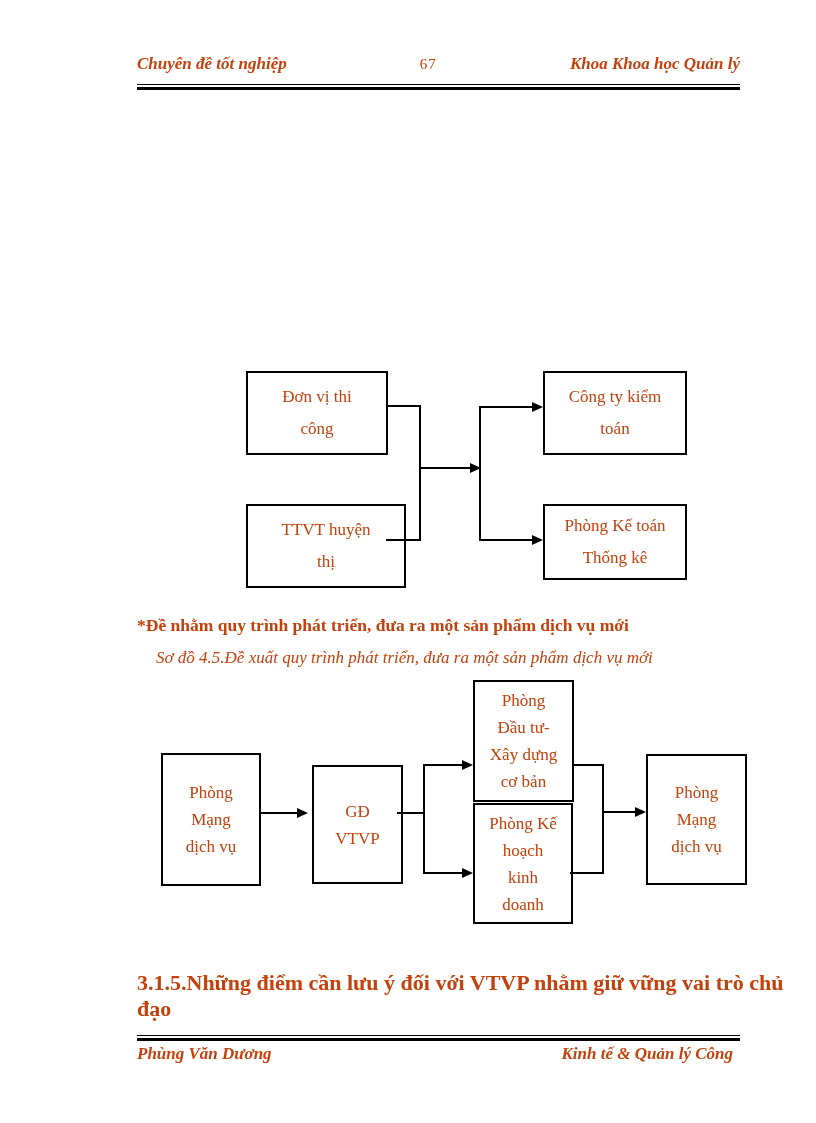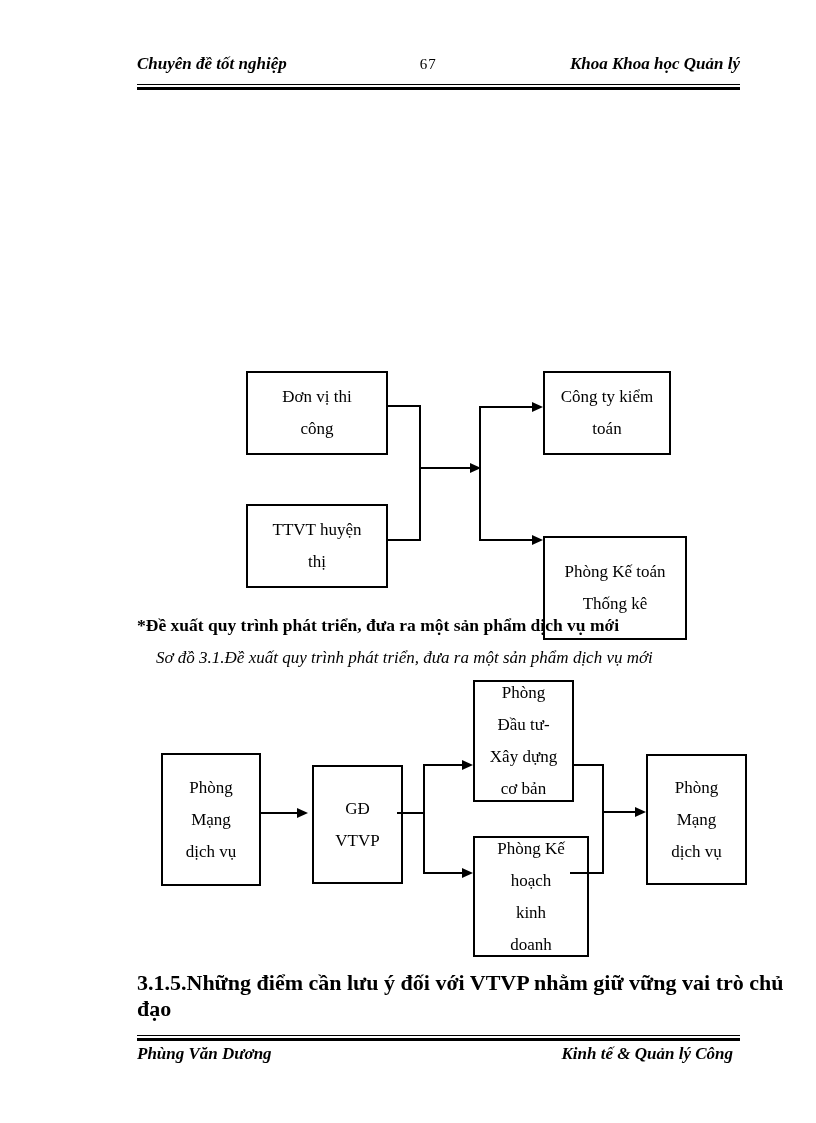--- a/index.html
+++ b/index.html
@@ -3,21 +3,21 @@
 <meta charset="utf-8">
 <style>
   * { box-sizing: border-box; margin: 0; padding: 0; }
   html, body { background: #ffffff; }
   .page {
     position: relative;
     width: 816px;
     height: 1123px;
     background: #ffffff;
     font-family: "Liberation Serif", "DejaVu Serif", serif;
-    color: #000000;
+    color: #c2410c;
     overflow: hidden;
   }
   .abs { position: absolute; }
 
   
   .hdr {
     left: 137px; top: 54px; width: 603px;
     display: flex; justify-content: space-between; align-items: baseline;
     font-weight: bold; font-style: italic; font-size: 17px;
   }
@@ -44,21 +44,21 @@
   .caption35 { left: 156px; top: 648px; font-style: italic; font-size: 17px; }
   .subsection-h { left: 137px; top: 970px; font-weight: bold; font-size: 22px; }
 
   
   .dbox {
     position: absolute; border: 2px solid #000; background: #fff;
     display: flex; align-items: center; justify-content: center;
     text-align: center; white-space: pre-line; font-size: 17px;
   }
   .d1 .dbox { line-height: 32px; font-family: Liberation Serif, serif; }
-  .d2 .dbox { line-height: 32px; }
+  .d2 .dbox { line-height: 27px; }
   .ln { position: absolute; background: #000; }
   .arr {
     position: absolute; width: 0; height: 0;
     border-top: 5px solid transparent; border-bottom: 5px solid transparent;
     border-left: 11px solid #000;
   }
 </style>
 </head>
 <body>
 
@@ -68,53 +68,53 @@
     <span>Chuyên đề tốt nghiệp</span>
     <span class="pageno">67</span>
     <span>Khoa Khoa học Quản lý</span>
   </div>
   <div class="abs rule hdr-rule"></div>
 
 
   <div class="abs d1" style="left:0;top:0;width:816px;height:1123px;">
     <div class="dbox" style="left:246px;top:371px;width:142px;height:84px;">Đơn vị thi
 công</div>
-    <div class="dbox" style="left:543px;top:371px;width:128px;height:84px;">Công ty kiểm
+    <div class="dbox" style="left:543px;top:371px;width:144px;height:84px;">Công ty kiểm
 toán</div>
-    <div class="dbox" style="left:246px;top:504px;width:142px;height:84px;">TTVT huyện
+    <div class="dbox" style="left:246px;top:504px;width:160px;height:84px;">TTVT huyện
 thị</div>
-    <div class="dbox" style="left:543px;top:504px;width:144px;height:104px;margin-top:32px;">Phòng Kế toán
+    <div class="dbox" style="left:543px;top:504px;width:144px;height:76px;">Phòng Kế toán
 Thống kê</div>
 
     <div class="ln" style="left:386px;top:405px;width:35px;height:2px;"></div>
     <div class="ln" style="left:386px;top:539px;width:35px;height:2px;"></div>
     <div class="ln" style="left:419px;top:405px;width:2px;height:136px;"></div>
     <div class="ln" style="left:419px;top:467px;width:52px;height:2px;"></div>
     <div class="arr" style="left:470px;top:463px;"></div>
     <div class="ln" style="left:479px;top:406px;width:2px;height:135px;"></div>
     <div class="ln" style="left:481px;top:406px;width:52px;height:2px;"></div>
     <div class="arr" style="left:532px;top:402px;"></div>
     <div class="ln" style="left:481px;top:539px;width:52px;height:2px;"></div>
     <div class="arr" style="left:532px;top:535px;"></div>
   </div>
 
-  <div class="abs section-h">*Đề xuất quy trình phát triển, đưa ra một sản phẩm dịch vụ mới</div>
-  <div class="abs caption35">Sơ đồ 3.1.Đề xuất quy trình phát triển, đưa ra một sản phẩm dịch vụ mới</div>
+  <div class="abs section-h">*Đề nhằm quy trình phát triển, đưa ra một sản phẩm dịch vụ mới</div>
+  <div class="abs caption35">Sơ đồ 4.5.Đề xuất quy trình phát triển, đưa ra một sản phẩm dịch vụ mới</div>
 
   <div class="abs d2" style="left:0;top:0;width:816px;height:1123px;">
     <div class="dbox" style="left:161px;top:753px;width:100px;height:133px;">Phòng
 Mạng
 dịch vụ</div>
     <div class="dbox" style="left:312px;top:765px;width:91px;height:119px;">GĐ
 VTVP</div>
     <div class="dbox" style="left:473px;top:680px;width:101px;height:122px;">Phòng
 Đầu tư-
 Xây dựng
 cơ bản</div>
-    <div class="dbox" style="left:473px;top:836px;width:116px;height:121px;">Phòng Kế
+    <div class="dbox" style="left:473px;top:803px;width:100px;height:121px;">Phòng Kế
 hoạch
 kinh
 doanh</div>
     <div class="dbox" style="left:646px;top:754px;width:101px;height:131px;">Phòng
 Mạng
 dịch vụ</div>
 
     <div class="ln" style="left:259px;top:812px;width:40px;height:2px;"></div>
     <div class="arr" style="left:297px;top:808px;"></div>
     <div class="ln" style="left:397px;top:812px;width:28px;height:2px;"></div>

